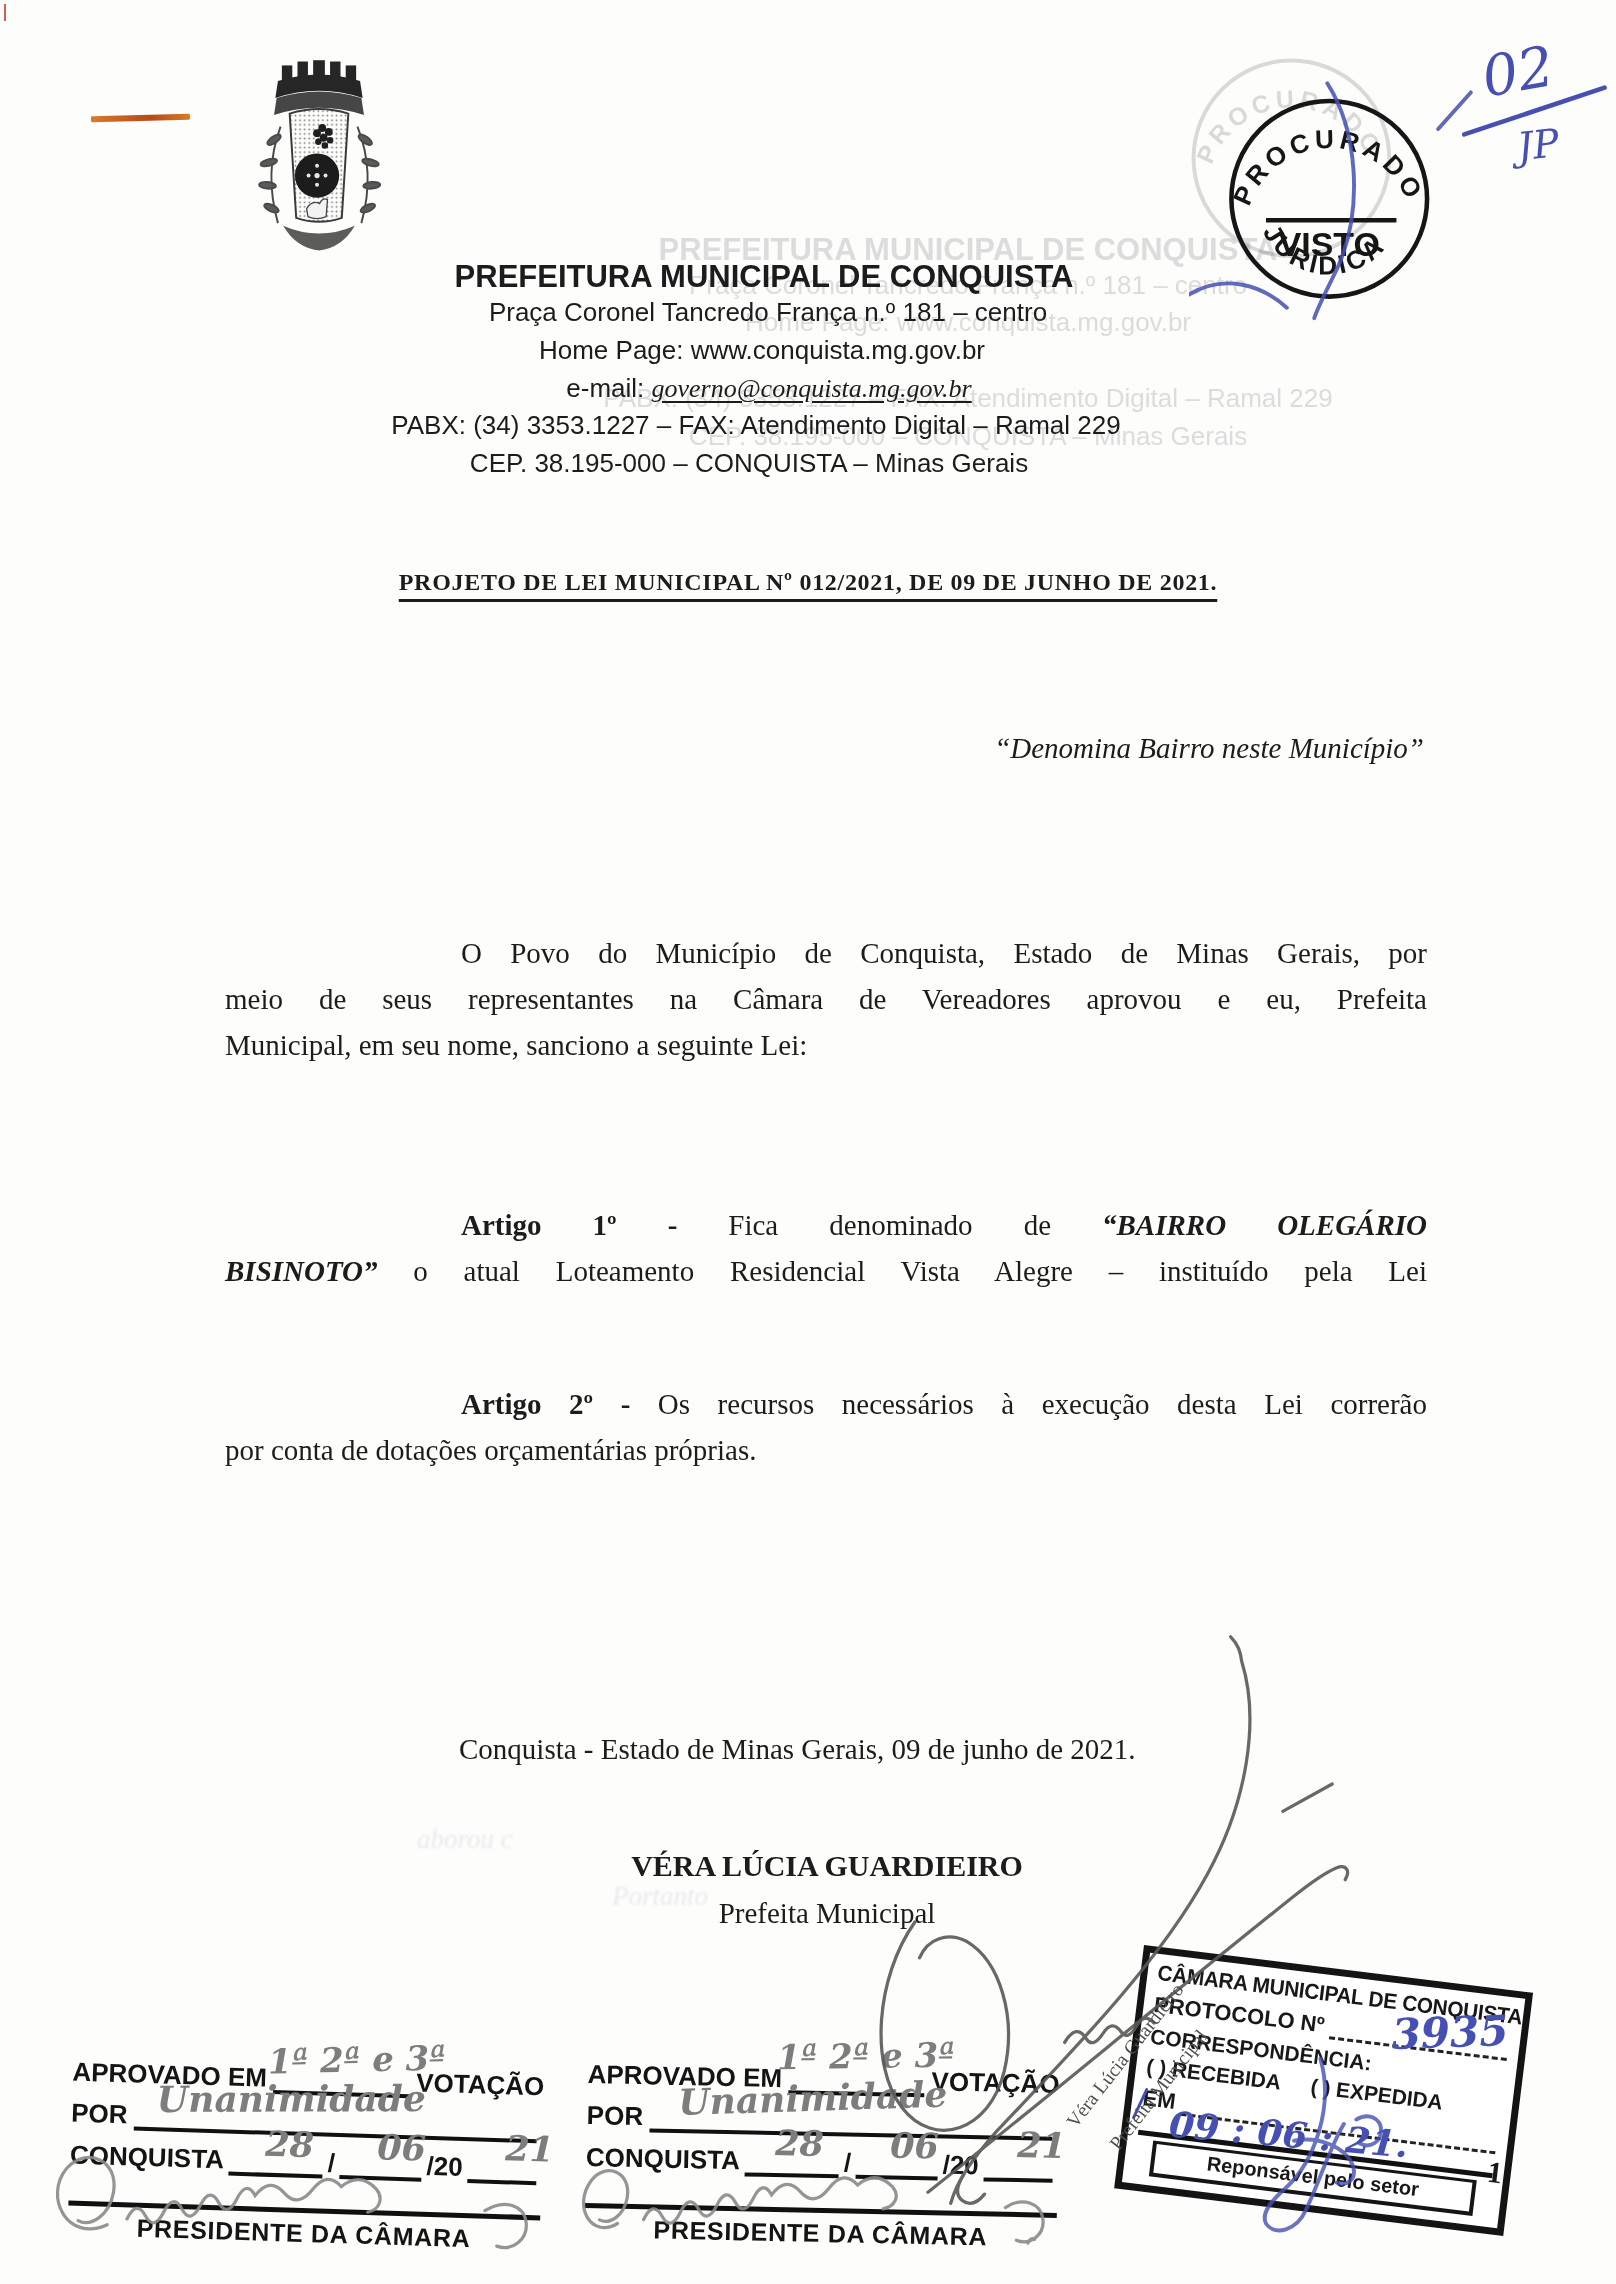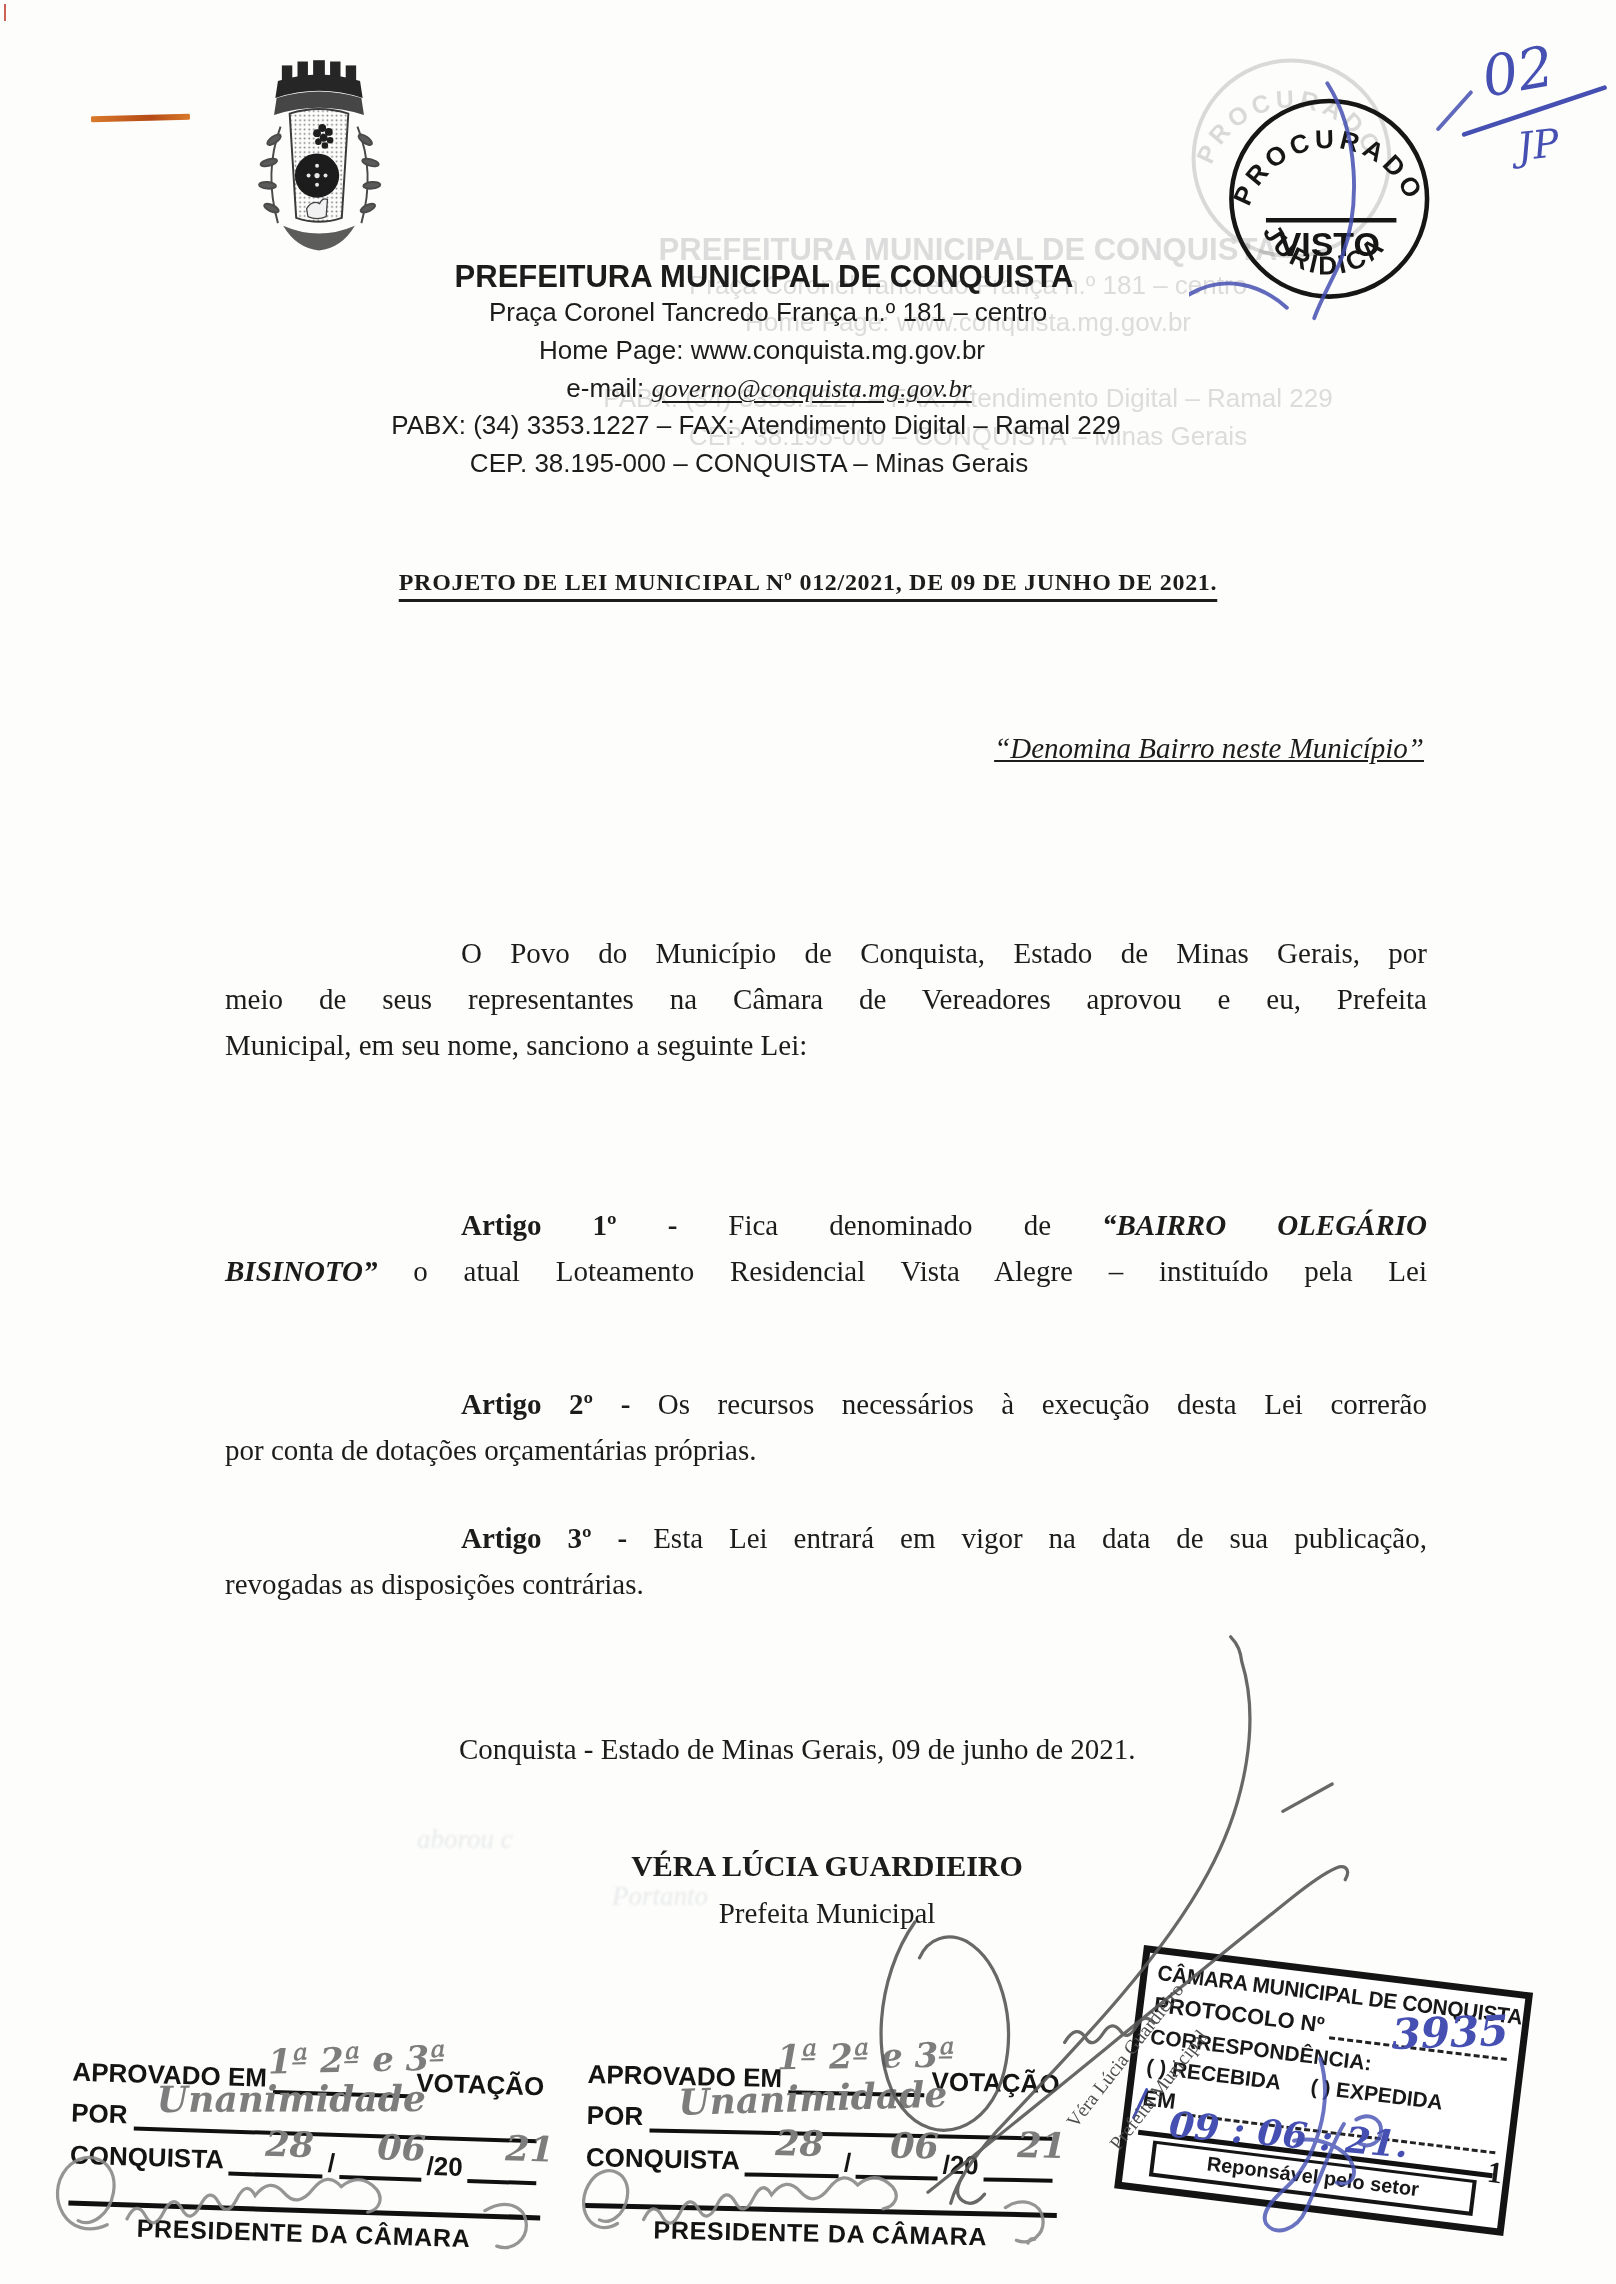--- a/index.html
+++ b/index.html
@@ -24,21 +24,21 @@
   
   #juridica-stamp{left:1189px;top:52px;z-index:3;}
 
   
   #corner-note{left:1459px;top:25px;z-index:3;}
 
   
   #doc-title{top:569px;left:50%;transform:translateX(-50%);white-space:nowrap;
      font-size:24px;font-weight:bold;letter-spacing:0.7px;
      text-decoration:underline;text-decoration-thickness:2.6px;text-underline-offset:9px;z-index:2;}
-  #epigraph{top:732px;right:192px;font-size:29px;font-style:italic;z-index:2;text-decoration:underline;}
+  #epigraph{top:732px;right:192px;font-size:29px;font-style:italic;z-index:2;}
   .para{left:225px;width:1202px;font-size:29px;line-height:46px;z-index:2;}
   .tline{text-align:justify;text-align-last:justify;}
   .tline.last{text-align-last:left;}
   .tline.indent{padding-left:236px;}
   .b{font-weight:bold;} .i{font-style:italic;}
   #dateline{left:459px;top:1689px;font-size:29px;z-index:2;margin-top:44px;}
   #sig-name{top:1849px;left:827px;transform:translateX(-50%);font-size:30px;font-weight:bold;white-space:nowrap;z-index:2;}
   #sig-role{top:1897px;left:827px;transform:translateX(-50%);font-size:29px;white-space:nowrap;z-index:2;}
 
   
@@ -199,24 +199,20 @@
   <div class="abs para" style="top:1202px;">
     <div class="tline indent"><span class="b">Artigo 1º - </span><span>Fica denominado de </span><span class="b i">“BAIRRO OLEGÁRIO</span></div>
     <div class="tline"><span class="b i">BISINOTO”</span><span> o atual Loteamento Residencial Vista Alegre – instituído pela Lei</span></div>
   </div>
 
   <div class="abs para" style="top:1381px;">
     <div class="tline indent"><span class="b">Artigo 2º - </span><span>Os recursos necessários à execução desta Lei correrão</span></div>
     <div class="tline last"><span>por conta de dotações orçamentárias próprias.</span></div>
   </div>
 
-  <div class="abs para" style="top:1515px;">
-    <div class="tline indent"><span class="b">Artigo 3º - </span><span>Esta Lei entrará em vigor na data de sua publicação,</span></div>
-    <div class="tline last"><span>revogadas as disposições contrárias.</span></div>
-  </div>
 
   <div class="abs" id="dateline">Conquista - Estado de Minas Gerais, 09 de junho de 2021.</div>
 
   <div class="abs bleed" style="left:417px;top:1824px;">aborou c</div>
   <div class="abs bleed" style="left:612px;top:1881px;">Portanto</div>
 
   <div class="abs" id="sig-name">VÉRA LÚCIA GUARDIEIRO</div>
   <div class="abs" id="sig-role">Prefeita Municipal</div>
 
   <svg id="big-signature" class="abs" width="508" height="625" viewBox="0 0 780 960">

